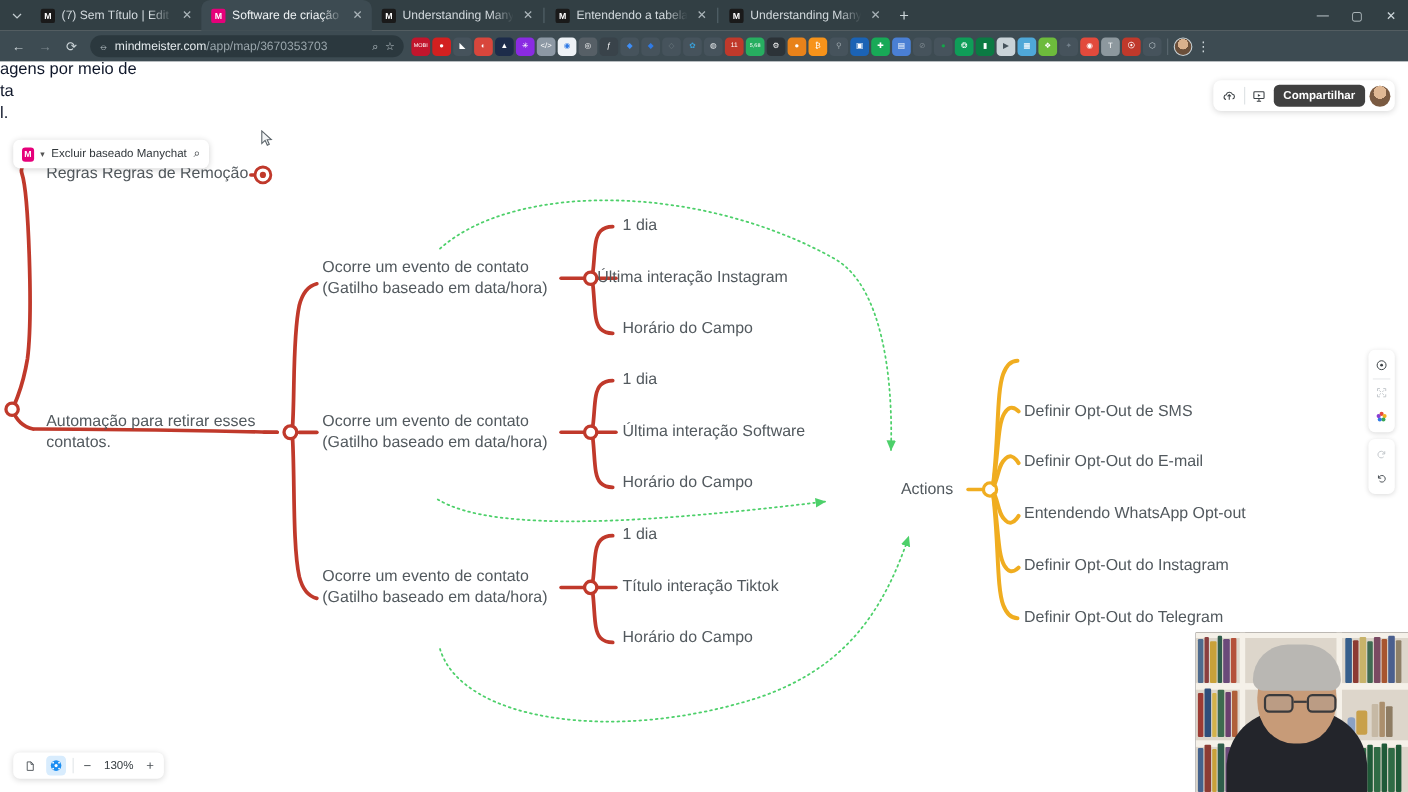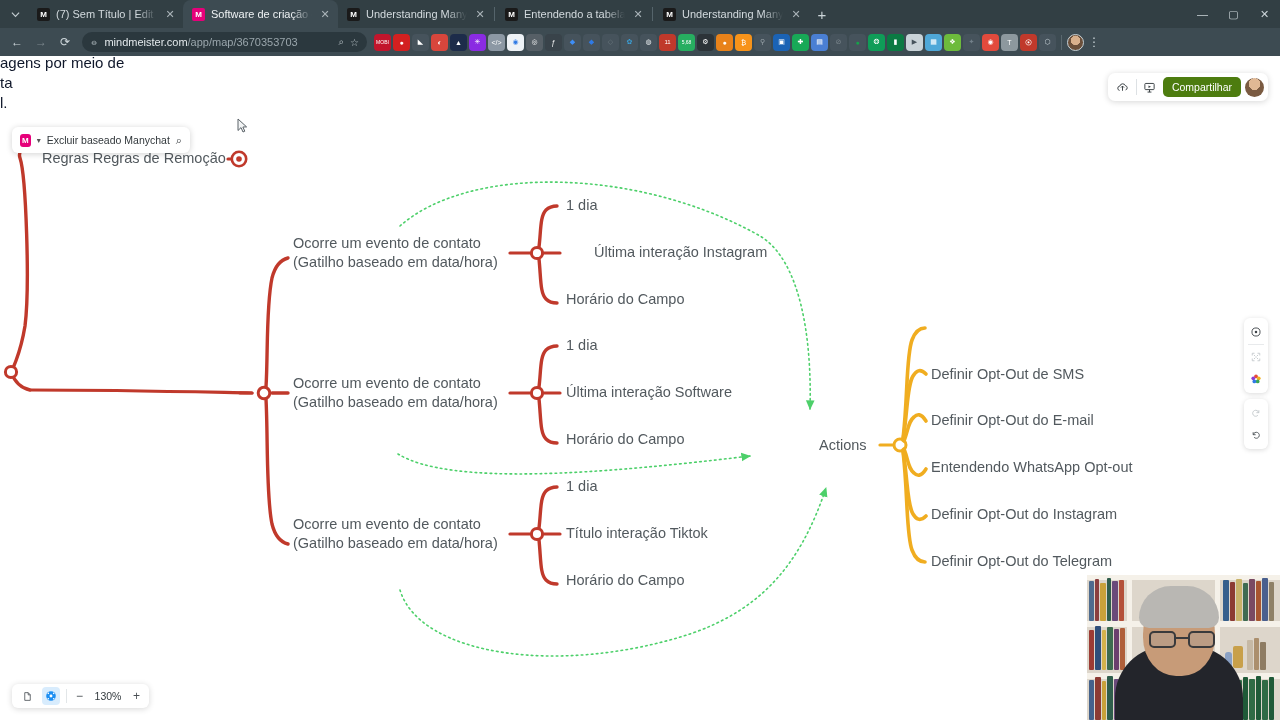--- a/index.html
+++ b/index.html
@@ -165,25 +165,26 @@
     gap: 2px;
     padding: 0 4px;
     z-index: 30;
   }
   .topright .ic {
     width:22px;height:22px;display:flex;align-items:center;justify-content:center;
     color:#3c4246; font-size:12px;
   }
   .tr-sep { width:1px;height:16px;background:#dde1e4; }
   .share-btn {
-    background:#4d7c0f; color:#fff;
+    background:#404040; color:#fff;
     border-radius:5px;
     font-size:10.5px;
     padding: 4px 9px;
     white-space:nowrap;
+    font-weight:bold;
   }
   .tr-avatar {
     width:19px;height:19px;border-radius:50%;
     background: radial-gradient(circle at 50% 32%, #e0b894 0 36%, #7a5a41 37% 100%);
     margin-left:2px;
   }
 
   
   #map { position:absolute; left:0; top:0; width:1280px; height:664px; }
   .node {
@@ -440,25 +441,27 @@
       <circle cx="900" cy="389" r="6" fill="#ffffff" stroke="#f0ad20" stroke-width="3"></circle>
       <path d="M903,383 C908,340 906,300 912,284 C915,276 919,272 925,272" stroke="#f0ad20" stroke-width="3.6" fill="none" stroke-linecap="round"></path>
       <path d="M903,384 C908,352 907,330 913,320 C916,315 920,312 926,318" stroke="#f0ad20" stroke-width="3.6" fill="none" stroke-linecap="round"></path>
       <path d="M904,385 C909,372 908,366 914,361 C917,358 921,357 926,365" stroke="#f0ad20" stroke-width="3.6" fill="none" stroke-linecap="round"></path>
       <path d="M904,393 C909,406 908,412 914,417 C917,420 921,421 926,413" stroke="#f0ad20" stroke-width="3.6" fill="none" stroke-linecap="round"></path>
       <path d="M903,394 C908,426 907,448 913,458 C916,463 920,466 926,460" stroke="#f0ad20" stroke-width="3.6" fill="none" stroke-linecap="round"></path>
       <path d="M903,395 C908,438 906,478 912,494 C915,502 919,506 925,506" stroke="#f0ad20" stroke-width="3.6" fill="none" stroke-linecap="round"></path>
     </svg>
 
     <div class="node" style="left:42px; top:93px;">Regras Regras de Remoção</div>
+    <div class="node" style="left:42px; top:318px;">Automação para retirar esses
+contatos.</div>
 
     <div class="node" style="left:293px; top:178px;">Ocorre um evento de contato
 (Gatilho baseado em data/hora)</div>
     <div class="node" style="left:566px; top:140px;">1 dia</div>
-    <div class="node" style="left:594px; top:187px;">Última interação Instagram</div>
+    <div class="node" style="left:543px; top:187px;">Última interação Instagram</div>
     <div class="node" style="left:566px; top:234px;">Horário do Campo</div>
 
     <div class="node" style="left:293px; top:318px;">Ocorre um evento de contato
 (Gatilho baseado em data/hora)</div>
     <div class="node" style="left:566px; top:280px;">1 dia</div>
     <div class="node" style="left:566px; top:327px;">Última interação Software</div>
     <div class="node" style="left:566px; top:374px;">Horário do Campo</div>
 
     <div class="node" style="left:293px; top:459px;">Ocorre um evento de contato
 (Gatilho baseado em data/hora)</div>

